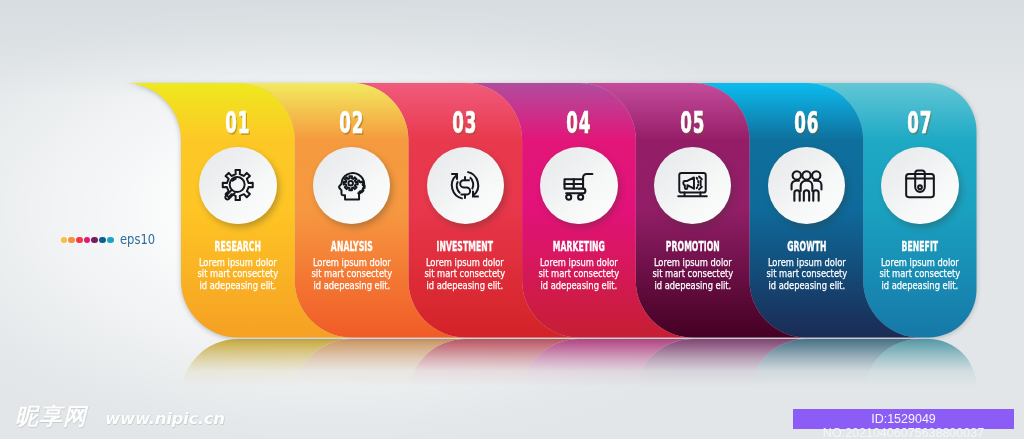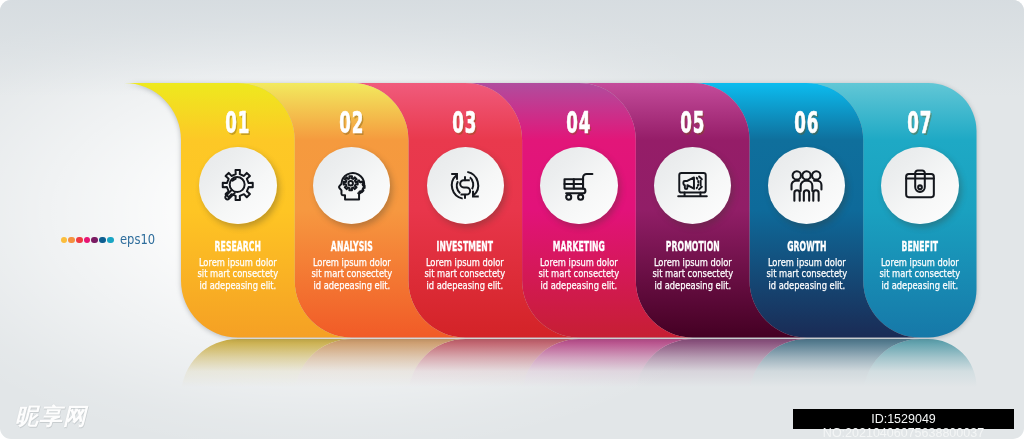--- a/index.html
+++ b/index.html
@@ -1,18 +1,18 @@
 <!DOCTYPE html>
 <html><head>
 <meta charset="utf-8">
 <style>
   html,body{margin:0;padding:0;background:#fff;}
   body{width:1024px;height:439px;overflow:hidden;
        font-family:"DejaVu Sans Condensed","DejaVu Sans",sans-serif;}
-  #stage{position:relative;width:1024px;height:439px;overflow:hidden;background:#E2E6E8;border-radius:11px;}
+  #stage{position:relative;width:1024px;height:439px;overflow:hidden;background:#E2E6E8;}
   #bg-glow{position:absolute;inset:0;
     background:radial-gradient(ellipse 470px 245px at 32% 48%,
        rgba(255,255,255,0.99) 0%, rgba(255,255,255,0.88) 30%,
        rgba(255,255,255,0.46) 62%, rgba(255,255,255,0.10) 88%,
        rgba(255,255,255,0.0) 100%);}
   #bg-glow2{position:absolute;inset:0;
     background:linear-gradient(to bottom, rgba(214,220,224,0.95) 0%, rgba(214,220,224,0.55) 9%, rgba(214,220,224,0.0) 22%);}
 
   
   #brand{position:absolute;left:60px;top:193px;z-index:60;}
@@ -55,21 +55,21 @@
        transform:scaleX(0.82);transform-origin:50% 50%;}
 
   
   #wm{position:absolute;left:15px;top:405px;display:flex;align-items:baseline;z-index:70;gap:12px;}
   #wm-logo{font-family:"DejaVu Sans","Liberation Sans",sans-serif;font-size:23px;font-weight:bold;
         font-style:italic;color:#FDFDFD;line-height:1;letter-spacing:1px;
         text-shadow:0 0 1px #C3C9CC, 0.6px 0.6px 0 #C9CED0;}
   #wm-url{font-family:"DejaVu Sans","Liberation Sans",sans-serif;font-size:16.5px;font-weight:bold;
         font-style:italic;color:#FCFDFD;line-height:1;margin-left:6px;letter-spacing:-0.3px;
         text-shadow:0 0 1px #C3C9CC, 0.6px 0.6px 0 #C9CED0;}
-  #idbox{position:absolute;left:793px;top:408.5px;width:221px;height:20px;background:#000000;z-index:70;}
+  #idbox{position:absolute;left:793px;top:408.5px;width:221px;height:20px;background:#8b5cf6;z-index:70;}
   #idtext{position:absolute;left:0;right:0;top:3px;text-align:center;color:#F4F6F6;
         font-size:12.5px;font-family:"Liberation Sans",sans-serif;line-height:14px;}
 
 </style>
 </head>
 <body>
 
 <div id="stage">
   <div id="bg-glow"></div>
   <div id="bg-glow2"></div>
@@ -339,17 +339,18 @@
     <span class="dot" style="background: rgb(244, 145, 63);"></span>
     <span class="dot" style="background: rgb(238, 59, 66);"></span>
     <span class="dot" style="background: rgb(231, 21, 115);"></span>
     <span class="dot" style="background: rgb(122, 27, 98);"></span>
     <span class="dot" style="background: rgb(13, 94, 144);"></span>
     <span class="dot" style="background: rgb(25, 165, 196);"></span>
     <span class="eps">eps10</span>
   </div>
   <div id="wm">
     <span id="wm-logo">昵享网</span>
+    <span id="wm-url">www.nipic.cn</span>
   </div>
   <div id="idbox">
     <div id="idtext">ID:1529049 NO:20210406075638800037</div>
   </div>
 </div>
 
 </body></html>

